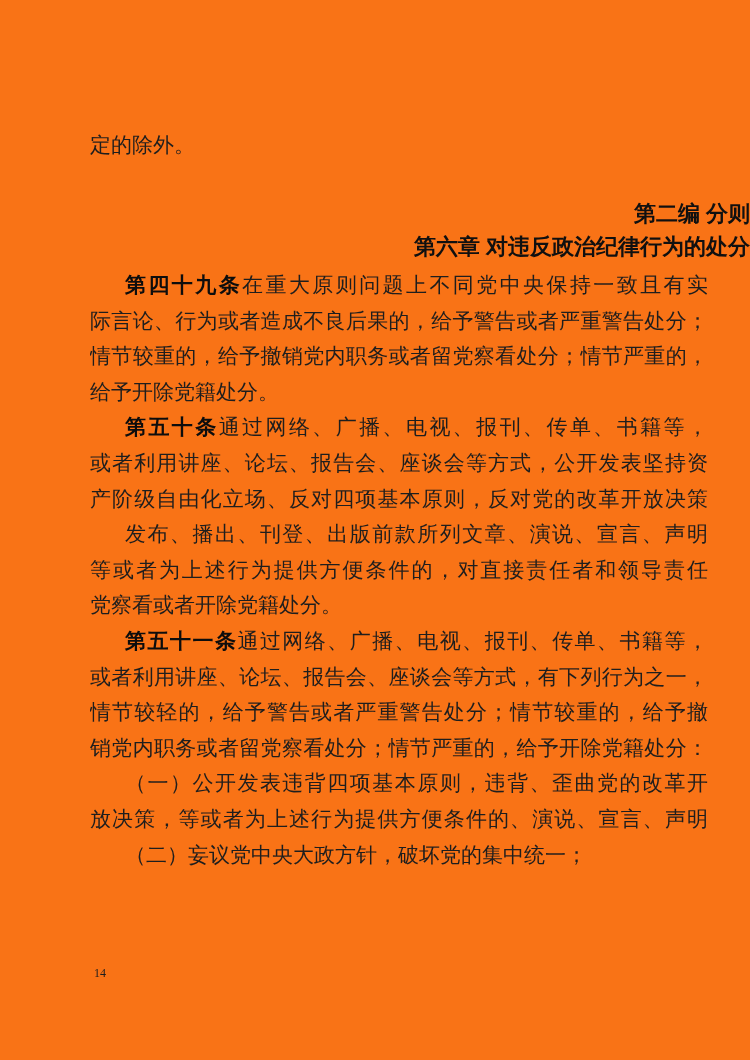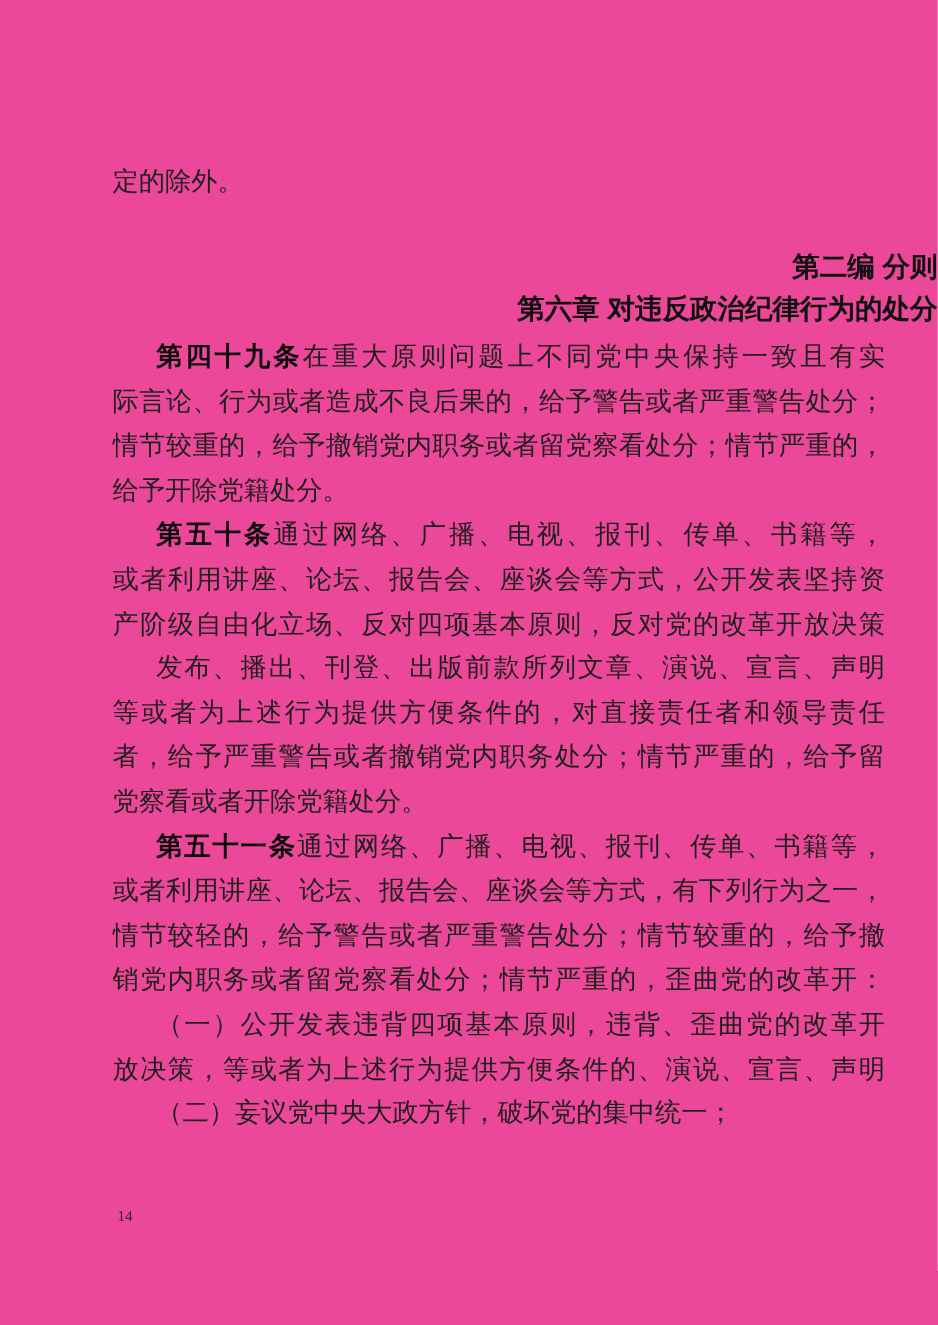--- a/index.html
+++ b/index.html
@@ -5,21 +5,21 @@
   html,body{margin:0;padding:0;}
   body{
     width:750px;height:1060px;
     background:#ffffff;
     font-family:"Liberation Serif","DejaVu Serif",serif;
     color:#1e1e1e;
   }
   .page{
     position:relative;
     width:750px;height:1060px;
-    background:#ec4899;
+    background:#f97316;
     overflow:hidden;
   }
   .intro{
     position:absolute;
     left:90px;top:127px;
     font-size:21px;line-height:36px;
   }
   .heading{
     position:absolute;
     left:0;right:0;
@@ -84,31 +84,30 @@
 
     <div class="bl j"><span>或者利用讲座、论坛、报告会、座谈会等方式，公开发表坚持资</span></div>
 
     <div class="bl j"><span>产阶级自由化立场、反对四项基本原则，反对党的改革开放决策</span></div>
 
 
     <div class="bl j i"><span>发布、播出、刊登、出版前款所列文章、演说、宣言、声明</span></div>
 
     <div class="bl j"><span>等或者为上述行为提供方便条件的，对直接责任者和领导责任</span></div>
 
-    <div class="bl j"><span>者，给予严重警告或者撤销党内职务处分；情节严重的，给予留</span></div>
 
     <div class="bl end"><span>党察看或者开除党籍处分。</span></div>
 
     <div class="bl j i"><b class="term">第五十一条</b><span>通过网络、广播、电视、报刊、传单、书籍等，</span></div>
 
     <div class="bl j"><span>或者利用讲座、论坛、报告会、座谈会等方式，有下列行为之一，</span></div>
 
     <div class="bl j"><span>情节较轻的，给予警告或者严重警告处分；情节较重的，给予撤</span></div>
 
-    <div class="bl j"><span>销党内职务或者留党察看处分；情节严重的，歪曲党的改革开：</span></div>
+    <div class="bl j"><span>销党内职务或者留党察看处分；情节严重的，给予开除党籍处分：</span></div>
 
     <div class="bl j i"><span>（一）公开发表违背四项基本原则，违背、歪曲党的改革开</span></div>
 
     <div class="bl j"><span>放决策，等或者为上述行为提供方便条件的、演说、宣言、声明等；</span></div>
 
     <div class="bl end i"><span>（二）妄议党中央大政方针，破坏党的集中统一；</span></div>
 
   </div>
 
   <div class="pageno">14</div>

